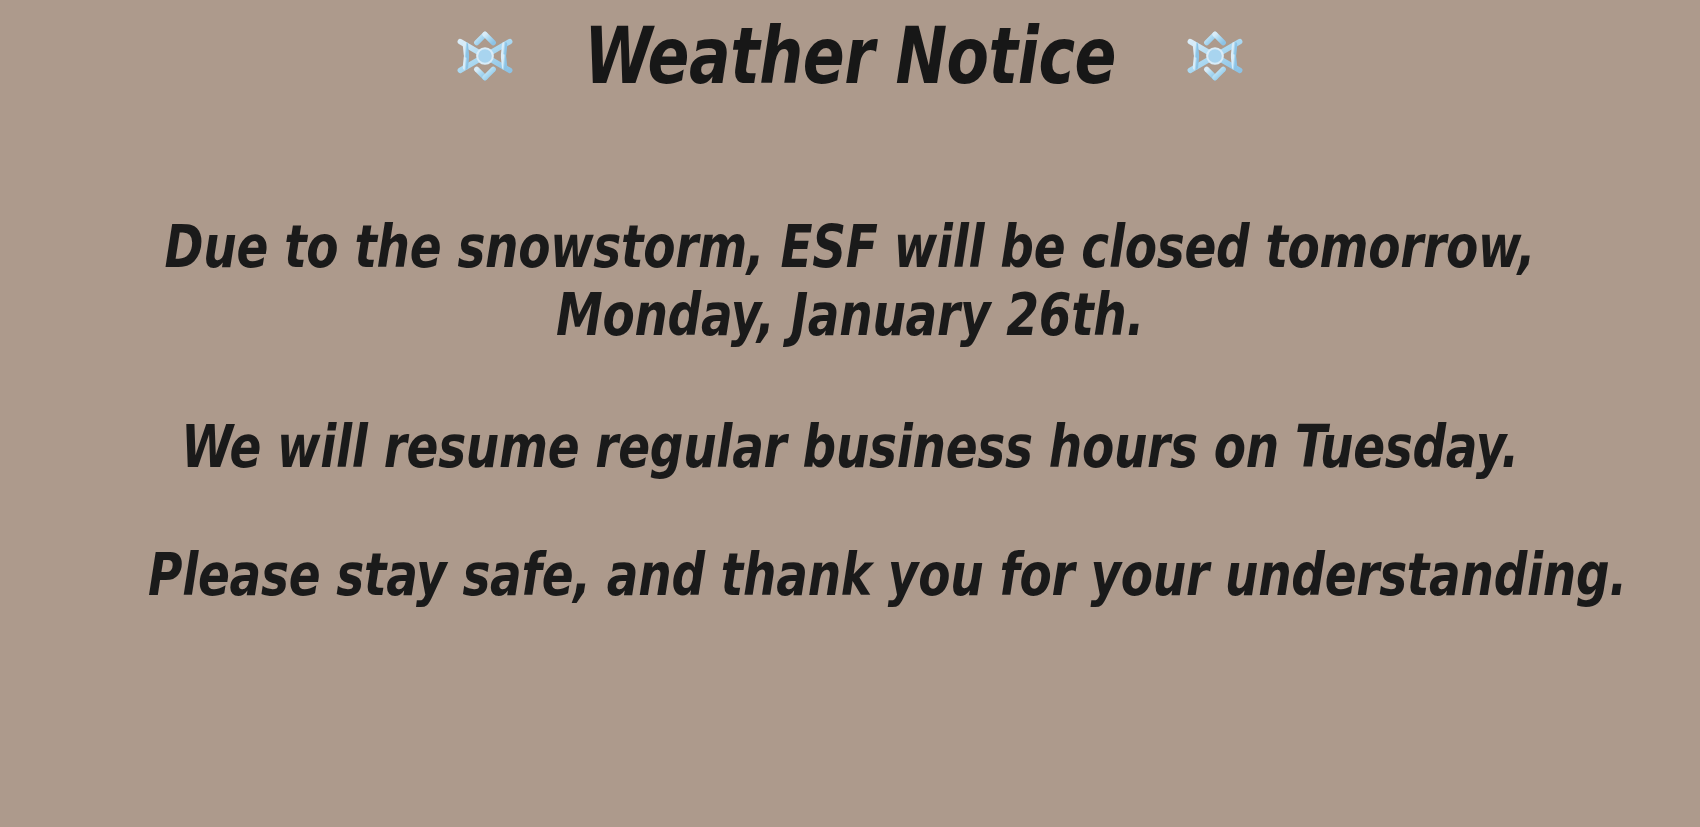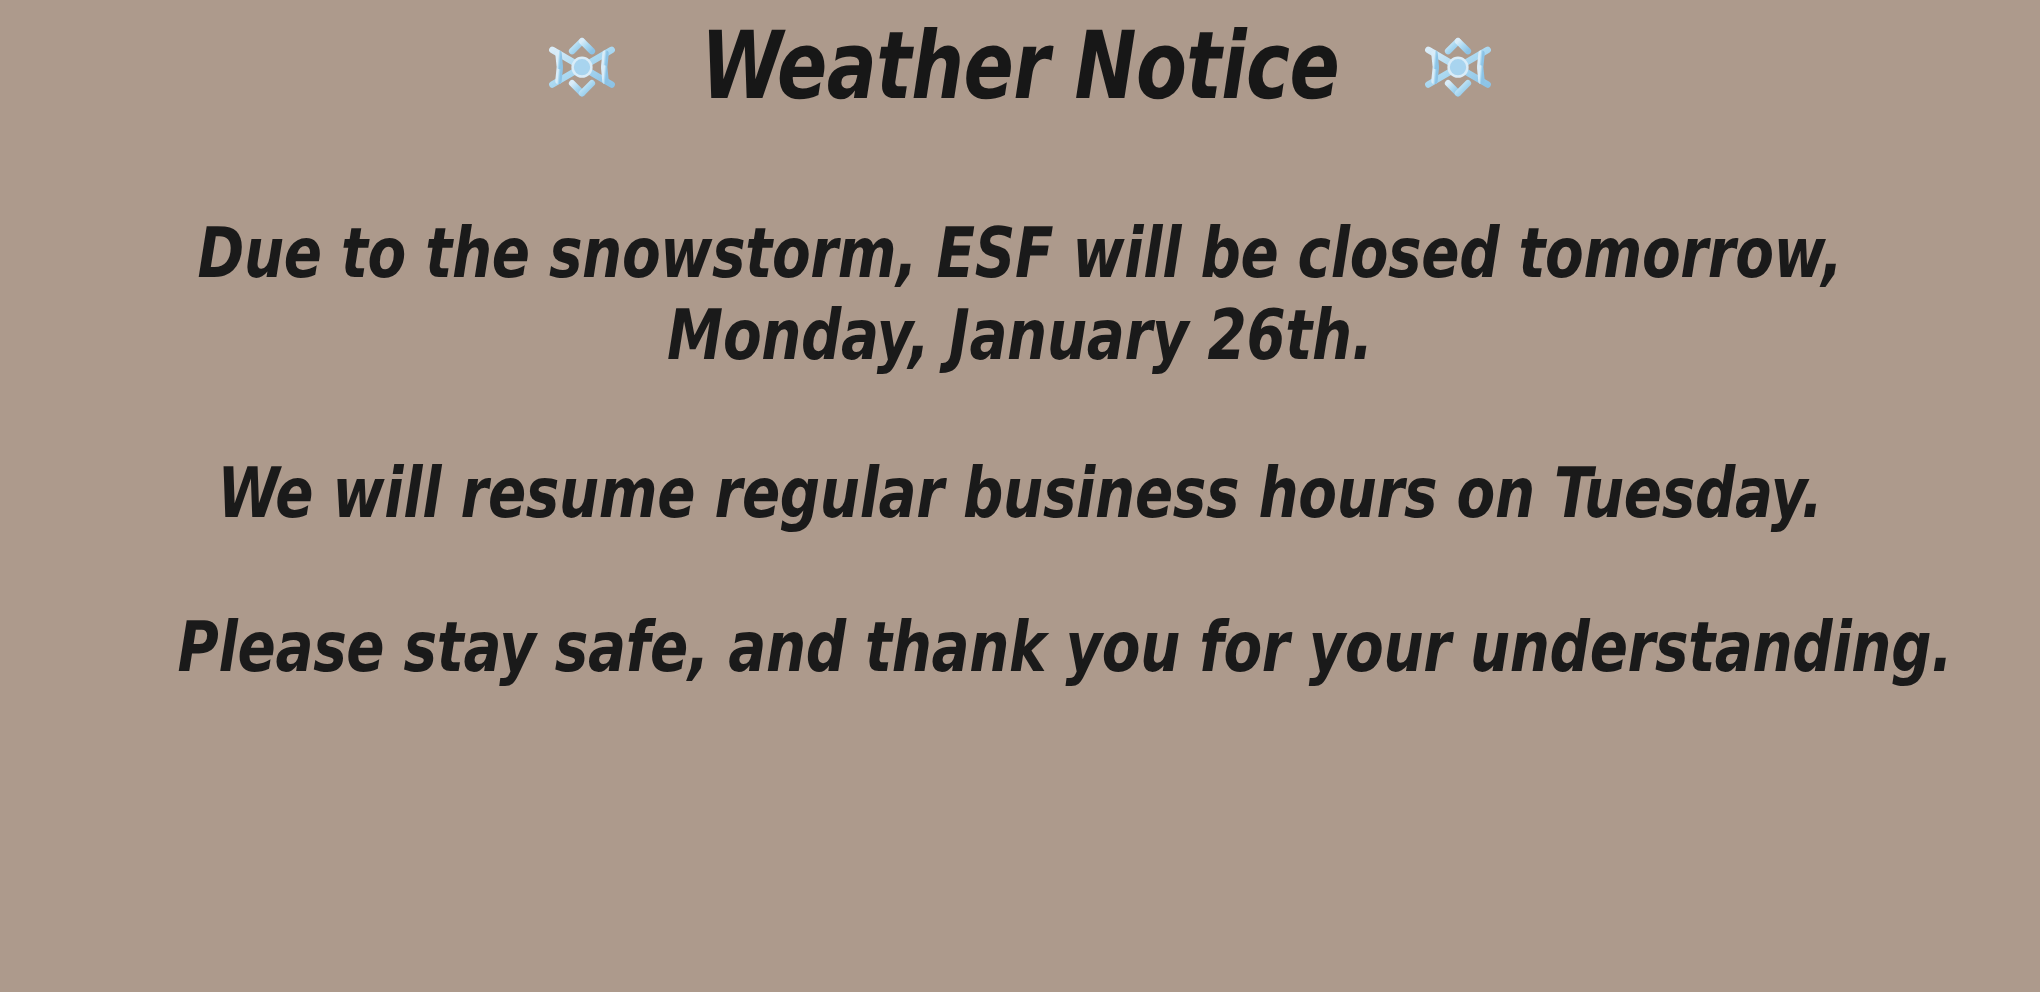--- a/index.html
+++ b/index.html
@@ -51,21 +51,21 @@
   .snowflake-icon {
     flex: 0 0 auto;
     width: 66px;
     height: 66px;
     display: block;
   }
 
   
   #notice-body {
     width: 1504px;
-    margin-top: 66px;
+    margin-top: 102px;
     display: flex;
     flex-direction: column;
     align-items: center;
   }
 
   .notice-paragraph {
     font-size: 58px;
     font-weight: bold;
     font-style: italic;
     font-stretch: condensed;

